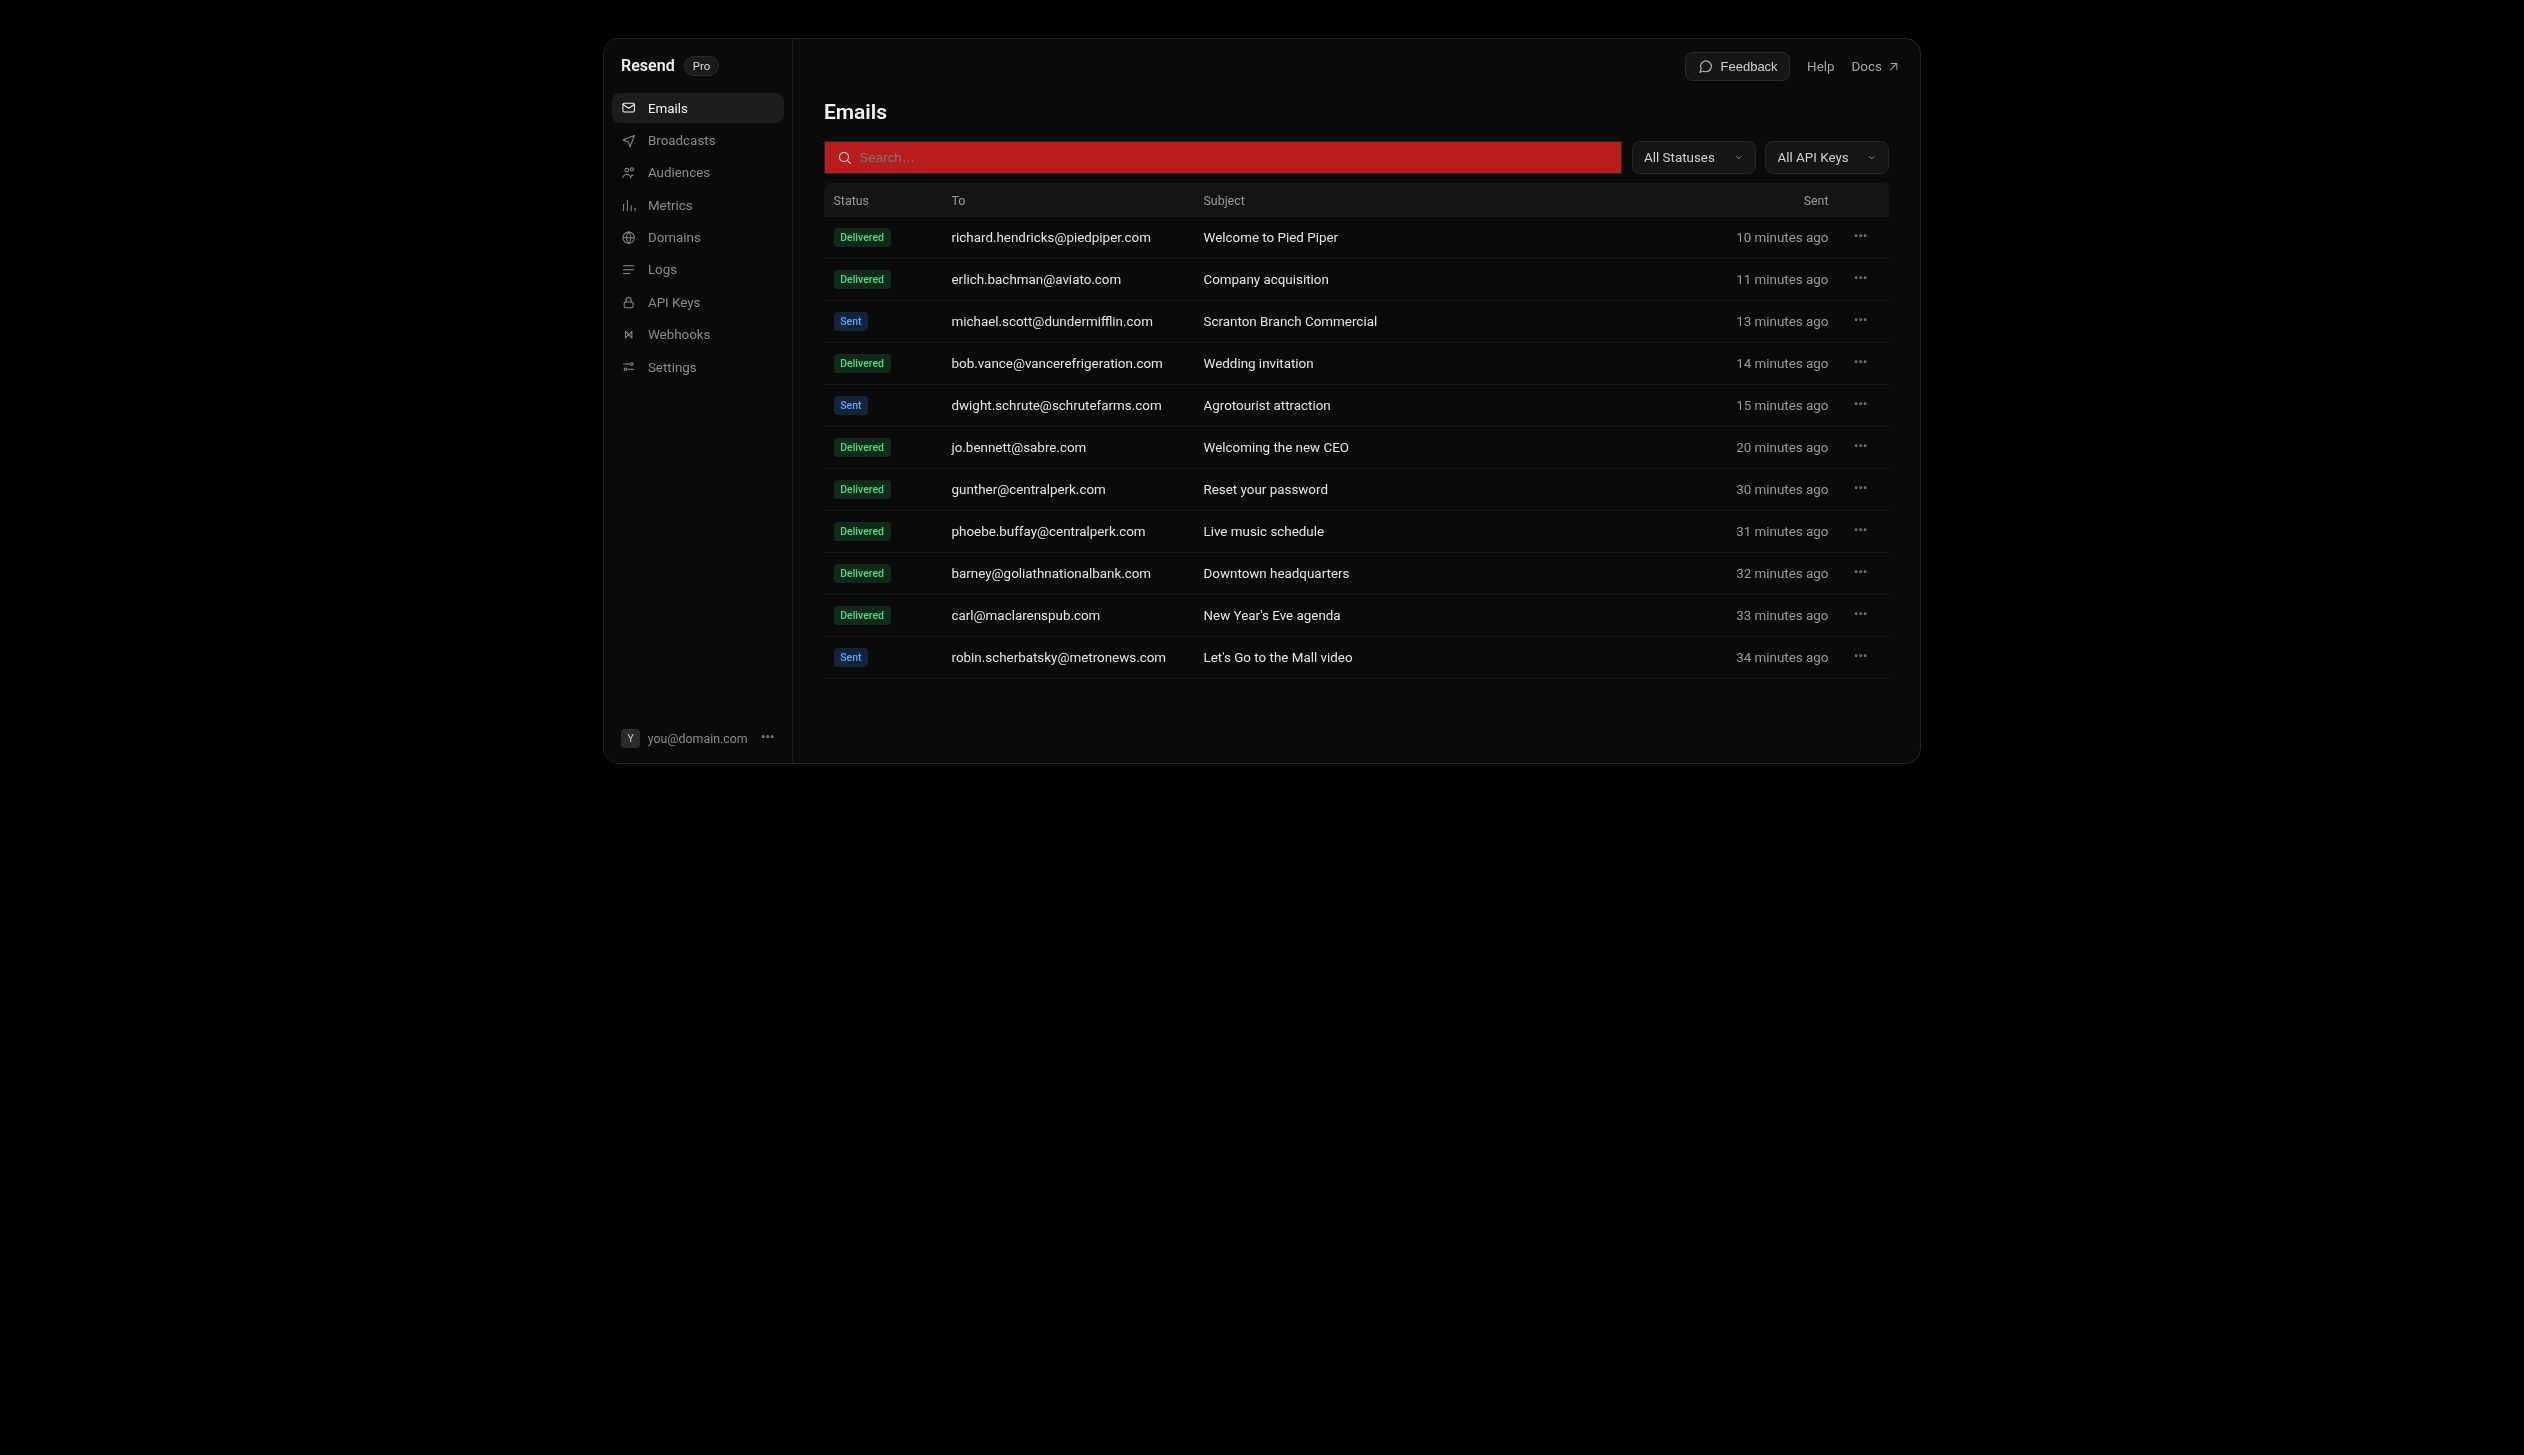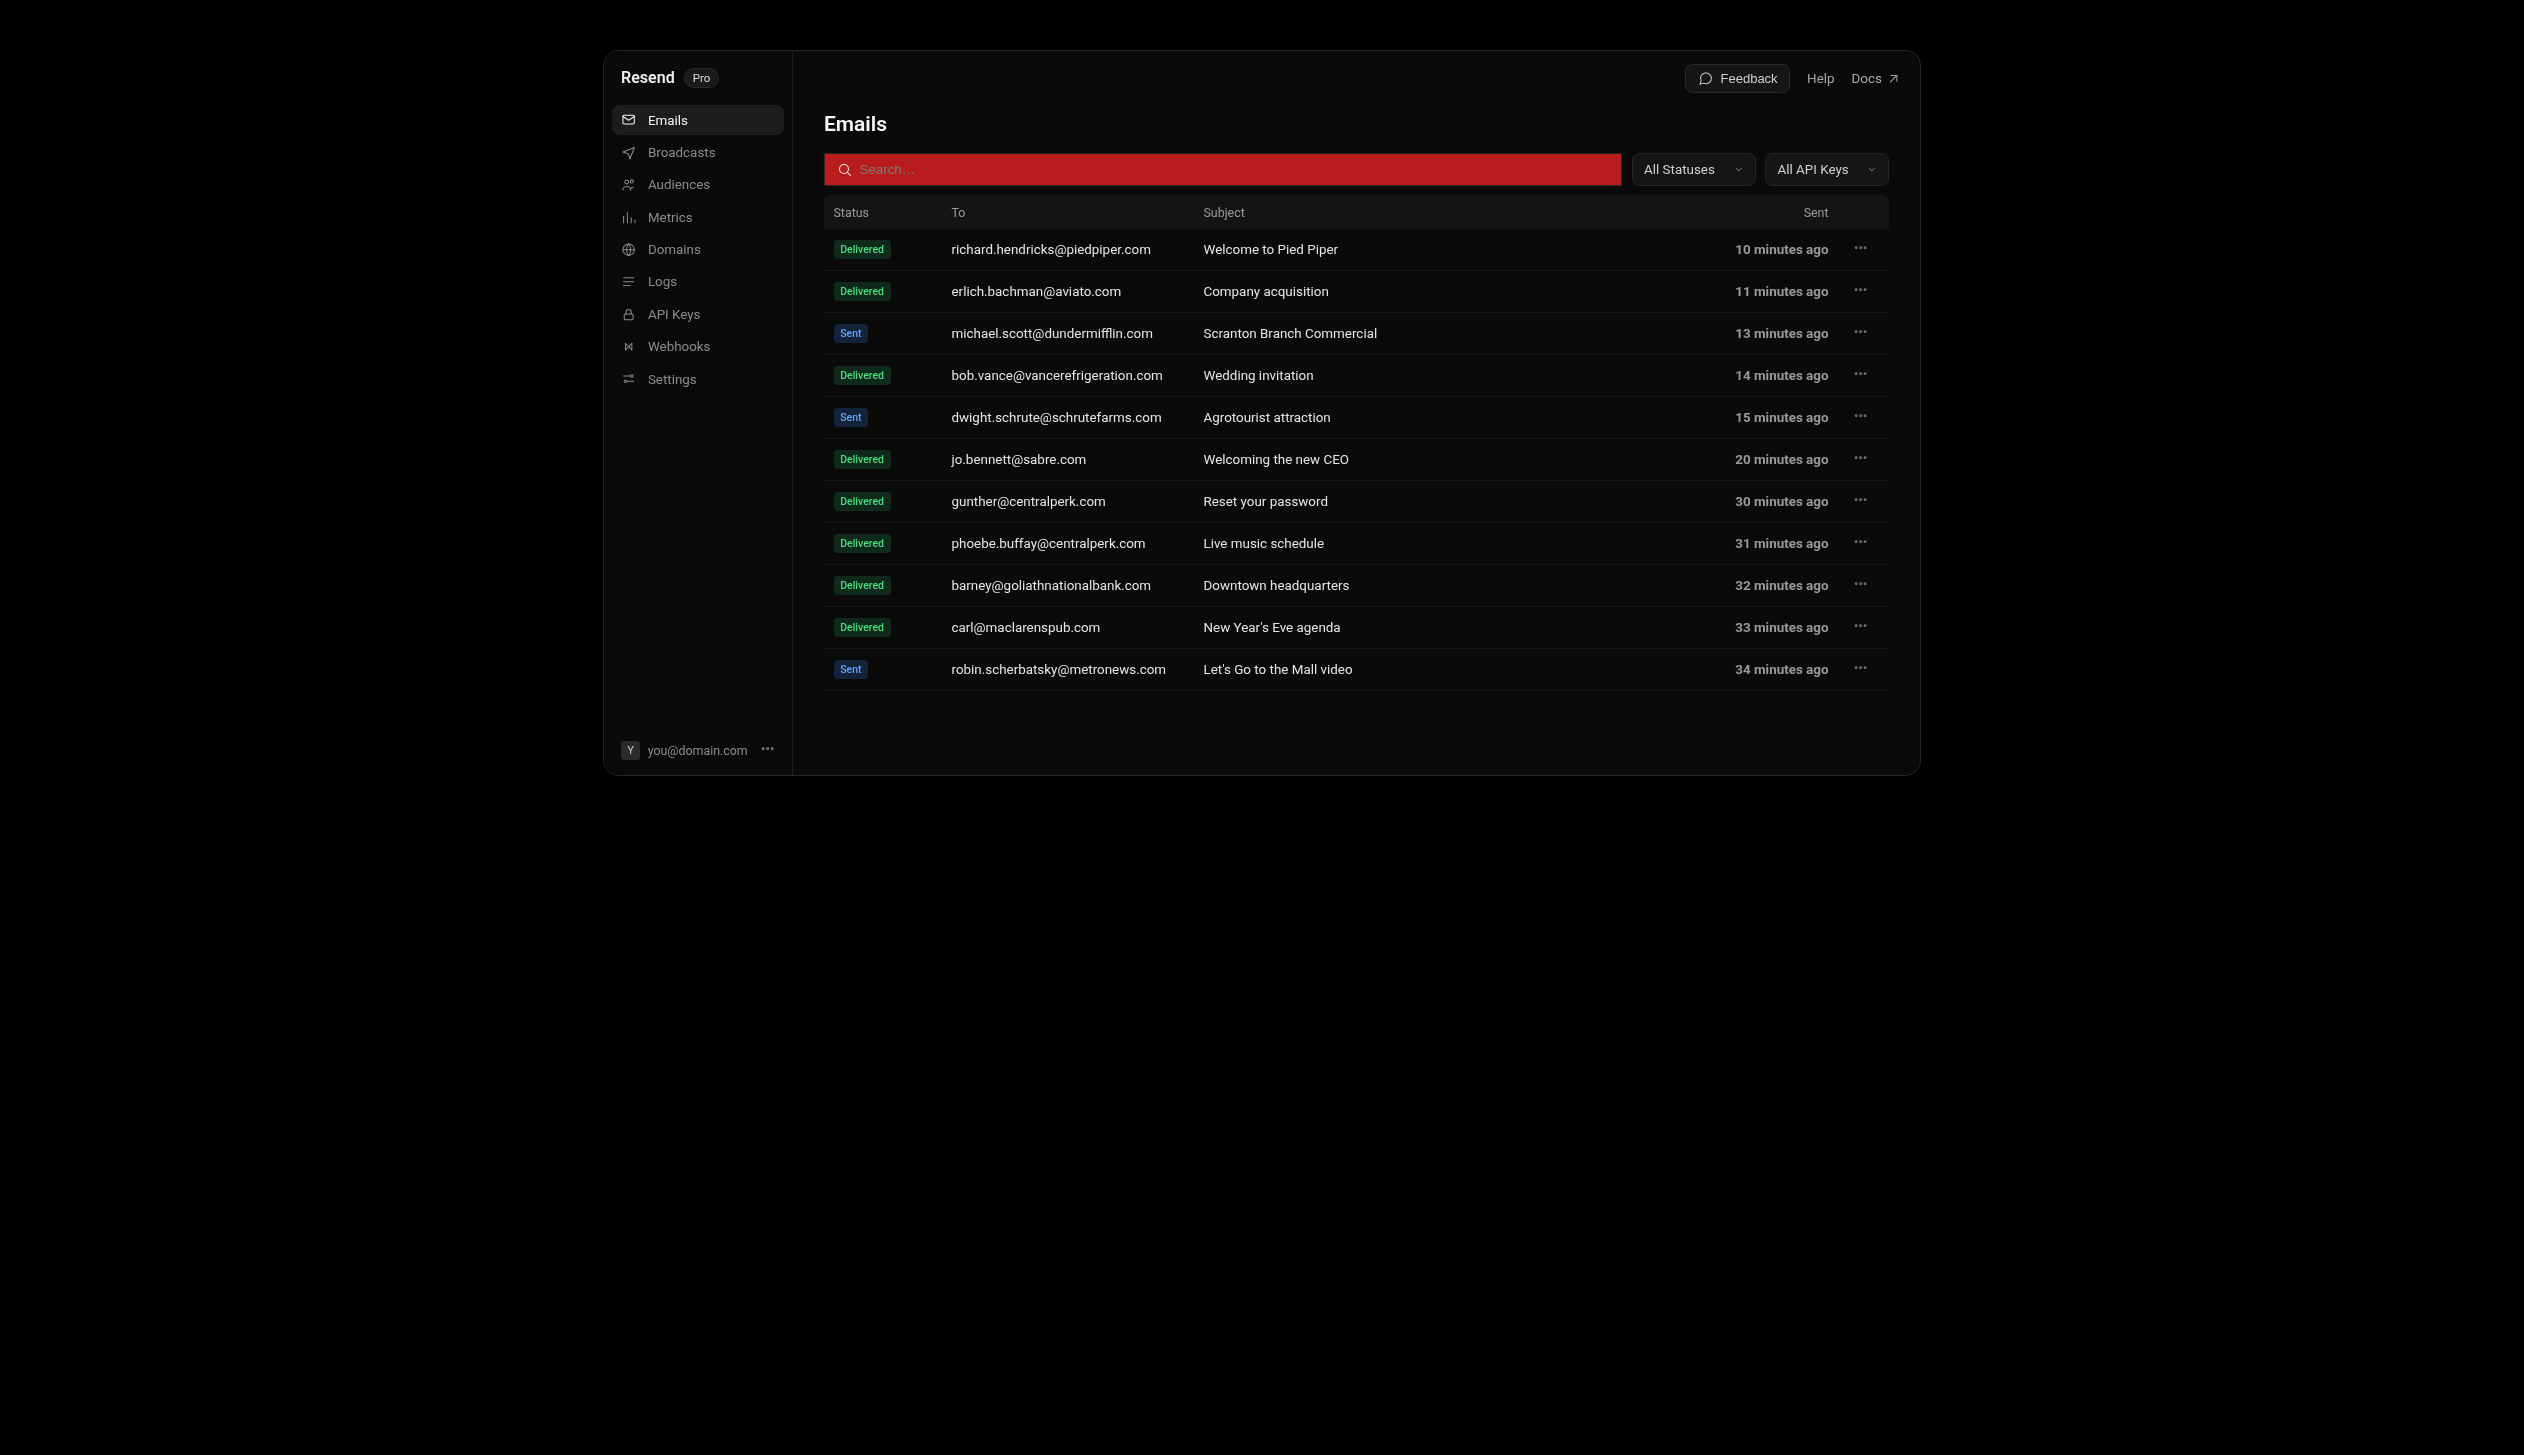--- a/index.html
+++ b/index.html
@@ -7,21 +7,21 @@
   body {
     background: #000;
     color: #f5f5f5;
     font-family: -apple-system, BlinkMacSystemFont, "Segoe UI", Roboto, Helvetica, Arial, sans-serif;
     font-size: 13.4px;
     padding: 38px;
   }
   .window {
     width: 1318px;
     height: 726px;
-    margin: 12px auto;
+    margin: 0 auto;
     background: #0a0a0a;
     border: 1px solid #252525;
     border-radius: 15.3px;
     display: flex;
     overflow: hidden;
     position: relative;
     box-shadow: 0 0 57px rgba(0,0,0,0.8);
   }
   
   .sidebar {
@@ -144,21 +144,21 @@
   .badge {
     display: inline-block;
     font-size: 10.5px;
     padding: 2.9px 6.7px;
     border-radius: 3.8px;
     font-weight: 500;
   }
   .badge.delivered { background: #0f2a1b; color: #4ade80; }
   .badge.bounced  { background: #2e1715; color: #f87171; }
   .badge.sent     { background: #12233a; color: #60a5fa; }
-  .sent-time { color: #9a9a9a; text-align: right; font-size: 13.4px; font-weight: bold; }
+  .sent-time { color: #9a9a9a; text-align: right; font-size: 13.4px; }
   .row-more { color: #7a7a7a; text-align: center; cursor: pointer; }
   .th-more { width: 38px; }
 </style>
 </head>
 <body>
 
 <div class="window">
 
   <aside class="sidebar">
     <div class="brand-row">

